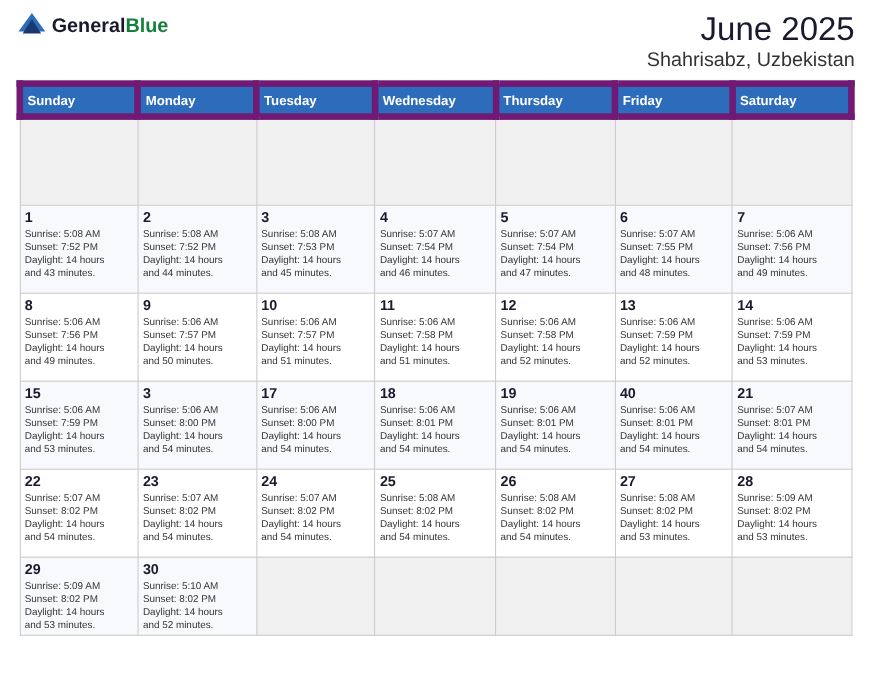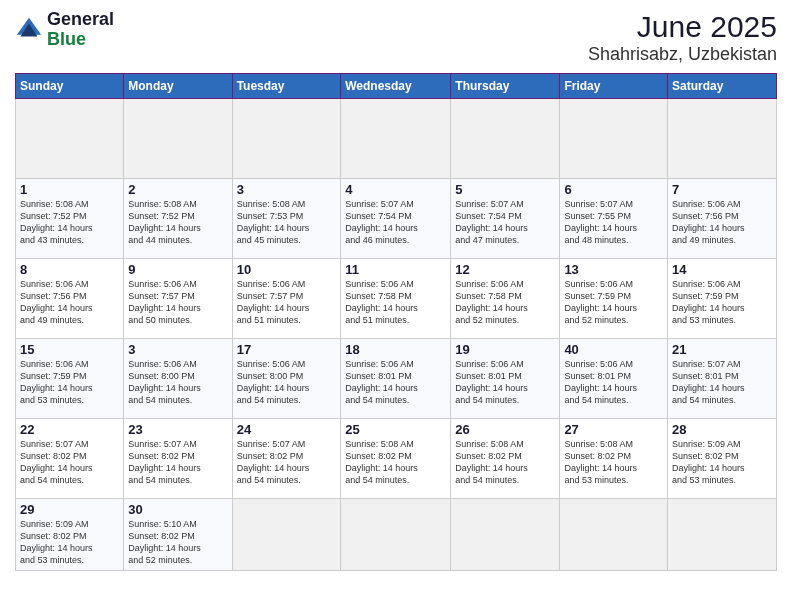--- a/index.html
+++ b/index.html
@@ -21,21 +21,21 @@
       justify-content: space-between;
       align-items: flex-start;
       margin-bottom: 8px;
     }
     .logo {
       display: flex;
       align-items: center;
     }
     .logo-text {
       display: flex;
-      flex-direction: column;
+      flex-direction: row;
       line-height: 1.1;
     }
     .logo-general {
       font-size: 18px;
       font-weight: bold;
       color: #1a1a2e;
     }
     .logo-blue {
       font-size: 18px;
       font-weight: bold;
@@ -63,21 +63,21 @@
       border-collapse: collapse;
       font-size: 10px;
     }
     .calendar th {
       background: #2d6bbb;
       color: #fff;
       padding: 5px 4px;
       text-align: left;
       font-size: 12px;
       font-weight: bold;
-      border: 1px solid #701a75;
+      border: 6px solid #701a75;
     }
     .calendar td {
       border: 1px solid #ccc;
       padding: 3px 4px;
       vertical-align: top;
       width: 113px;
       background: #fff;
       height: 80px;
     }
     .calendar td.empty {

